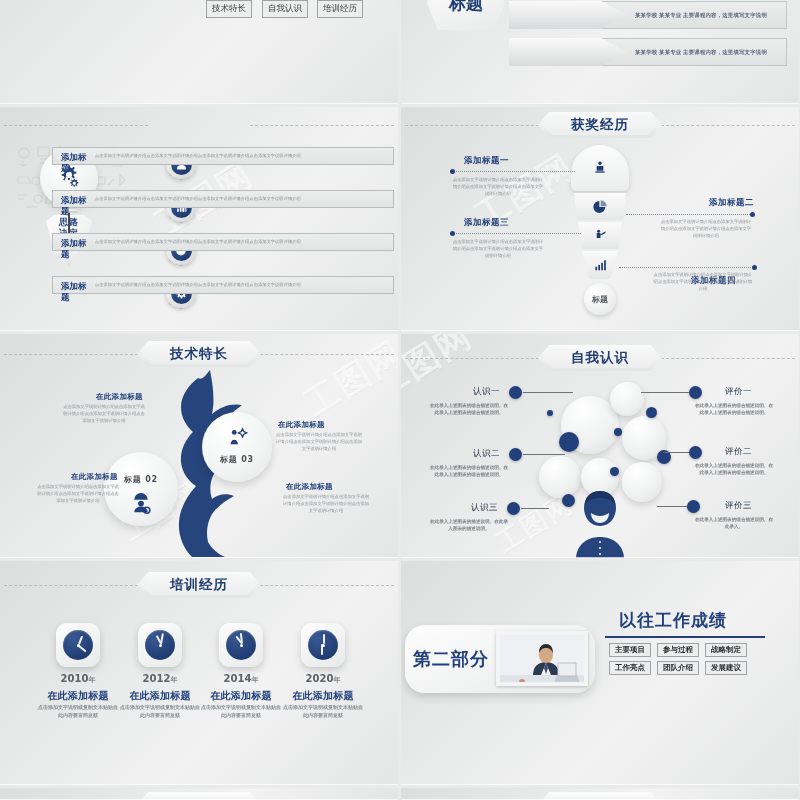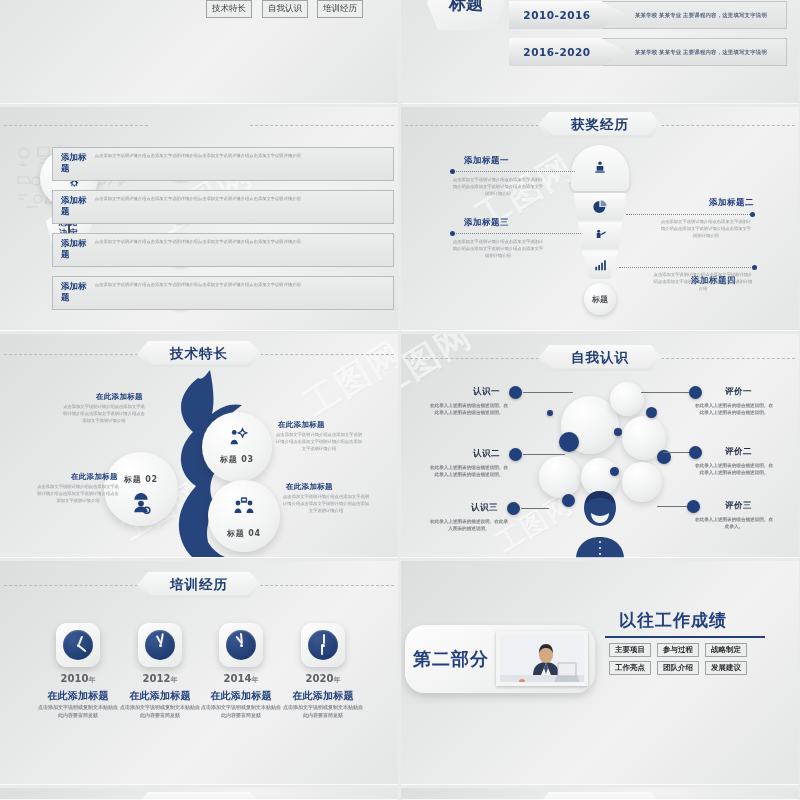--- a/index.html
+++ b/index.html
@@ -111,21 +111,21 @@
     border-radius:1.5px;
   }
   .gear .hub{
     position:absolute;left:4.5px;top:4.5px;right:4.5px;bottom:4.5px;border-radius:50%;
     background:radial-gradient(circle at 34% 28%,#3d5c97,#1f3c72 70%,#162b53);
     display:flex;align-items:center;justify-content:center;
     box-shadow:inset 0 1px 2px rgba(255,255,255,.35);
   }
   .gear .hub svg{width:13px;height:13px;fill:#fff;}
   .wrow{
-    position:absolute;left:52px;right:4px;height:34px;
+    position:absolute;left:52px;right:4px;height:18px;
     background:linear-gradient(180deg,#eceded,#e2e3e3);
     border:1px solid #b9bcbd;
   }
   .wrow .rt{
     position:absolute;left:8px;top:4px;width:30px;font-size:8.5px;font-weight:bold;
     color:#21407c;line-height:1.35;
   }
   .wrow .rb{
     position:absolute;left:42px;right:6px;top:5px;font-size:4.2px;color:#8a8f93;
     line-height:1.55;letter-spacing:.1px;
@@ -203,21 +203,21 @@
   .sk-t{position:absolute;font-size:7.5px;font-weight:bold;color:#21407c;letter-spacing:.3px;}
   .sk-b{position:absolute;font-size:4.3px;color:#8c9195;line-height:1.62;}
 
   
   .bub{
     position:absolute;border-radius:50%;
     background:radial-gradient(circle at 36% 26%,#ffffff,#eff0f0 60%,#dcdddd);
     box-shadow:0 3px 7px rgba(0,0,0,.15);
   }
   .bubn{position:absolute;border-radius:50%;background:#21407c;box-shadow:0 1px 3px rgba(0,0,0,.25);}
-  .sa-t{position:absolute;font-size:8.5px;font-weight:bold;color:#22304a;letter-spacing:.5px;}
+  .sa-t{position:absolute;font-size:8.5px;font-weight:normal;color:#22304a;letter-spacing:.5px;}
   .sa-b{position:absolute;font-size:4.6px;color:#7e8387;line-height:1.62;font-weight:bold;}
   .conn{position:absolute;height:0;border-top:1px solid #6e7277;}
 
   
   .clk{
     position:absolute;width:44px;height:44px;border-radius:11px;
     background:linear-gradient(150deg,#fdfdfd,#e8e9e9);
     box-shadow:0 3px 7px rgba(0,0,0,.17);
     display:flex;align-items:center;justify-content:center;
   }
@@ -271,28 +271,26 @@
   </div>
 
   <div class="slide" style="left:401px;top:-120px;">
     <div class="edu-hex" style="left:26px;top:96px;">
       <span>标题</span>
     </div>
 
     <div class="edu-row" style="left:108px;top:121px;right:12px;">
       <div class="bar"></div>
       <div class="arw"></div>
-      <div class="yr">2010-2016</div>
       <div class="dsc">某某学校  某某专业   主要课程内容，这里填写文字说明</div>
     </div>
 
     <div class="edu-row" style="left:108px;top:158px;right:12px;">
       <div class="bar"></div>
       <div class="arw"></div>
-      <div class="yr">2016-2020</div>
       <div class="dsc">某某学校  某某专业   主要课程内容，这里填写文字说明</div>
     </div>
   </div>
 
   <div class="slide" style="left:0;top:107px;">
     <div class="wm" style="left:150px;top:70px;">工图网</div>
 
     <div class="dashline" style="left:4px;top:18px;width:144px;"></div>
     <div class="dashline" style="right:4px;top:18px;width:144px;"></div>
 
@@ -506,31 +504,20 @@
       </svg>
     </div>
     <div class="blob" style="left:202px;top:78px;width:70px;height:70px;">
       <div class="lbl" style="top:42px;">标题 03</div>
       <svg style="top:14px;" width="22" height="22" viewBox="0 0 24 24">
         <circle cx="9" cy="7" r="2.6"></circle>
           <path d="M5 20c0-3 2-5 4-5s4 2 4 5z"></path>
         <path d="M18 3l1.4 3.1L22.6 7.5 19.4 9 18 12l-1.4-3L13.4 7.5 16.6 6z" fill="none" stroke="#21407c" stroke-width="1.4"></path>
       </svg>
     </div>
-    <div class="blob" style="left:208px;top:146px;width:72px;height:72px;">
-      <div class="lbl" style="top:48px;">标题 04</div>
-      <svg style="top:16px;" width="24" height="24" viewBox="0 0 24 24">
-        <circle cx="6" cy="7" r="2.4"></circle>
-          <path d="M2.5 17c0-2.6 1.6-4.6 3.5-4.6s3.5 2 3.5 4.6z"></path>
-        <circle cx="18" cy="7" r="2.4"></circle>
-          <path d="M14.5 17c0-2.6 1.6-4.6 3.5-4.6s3.5 2 3.5 4.6z"></path>
-        <path d="M9 6h6" stroke="#21407c" stroke-width="1.4" fill="none"></path>
-        <rect x="9.5" y="2" width="5" height="3.4" rx=".6" fill="none" stroke="#21407c" stroke-width="1.3"></rect>
-      </svg>
-    </div>
 
     <div class="sk-t" style="left:96px;top:58px;">在此添加标题</div>
     <div class="sk-b" style="left:62px;top:70px;width:84px;text-align:center;">点击添加文字说明详情介绍点击添加文字说明详情介绍点击添加文字说明详情介绍点击添加文字说明详情介绍</div>
 
     <div class="sk-t" style="left:71px;top:138px;">在此添加标题</div>
     <div class="sk-b" style="left:36px;top:150px;width:84px;text-align:center;">点击添加文字说明详情介绍点击添加文字说明详情介绍点击添加文字说明详情介绍点击添加文字说明详情介绍</div>
 
     <div class="sk-t" style="left:278px;top:86px;">在此添加标题</div>
     <div class="sk-b" style="left:276px;top:98px;width:86px;text-align:center;">点击添加文字说明详情介绍点击添加文字说明详情介绍点击添加文字说明详情介绍点击添加文字说明详情介绍</div>
 

